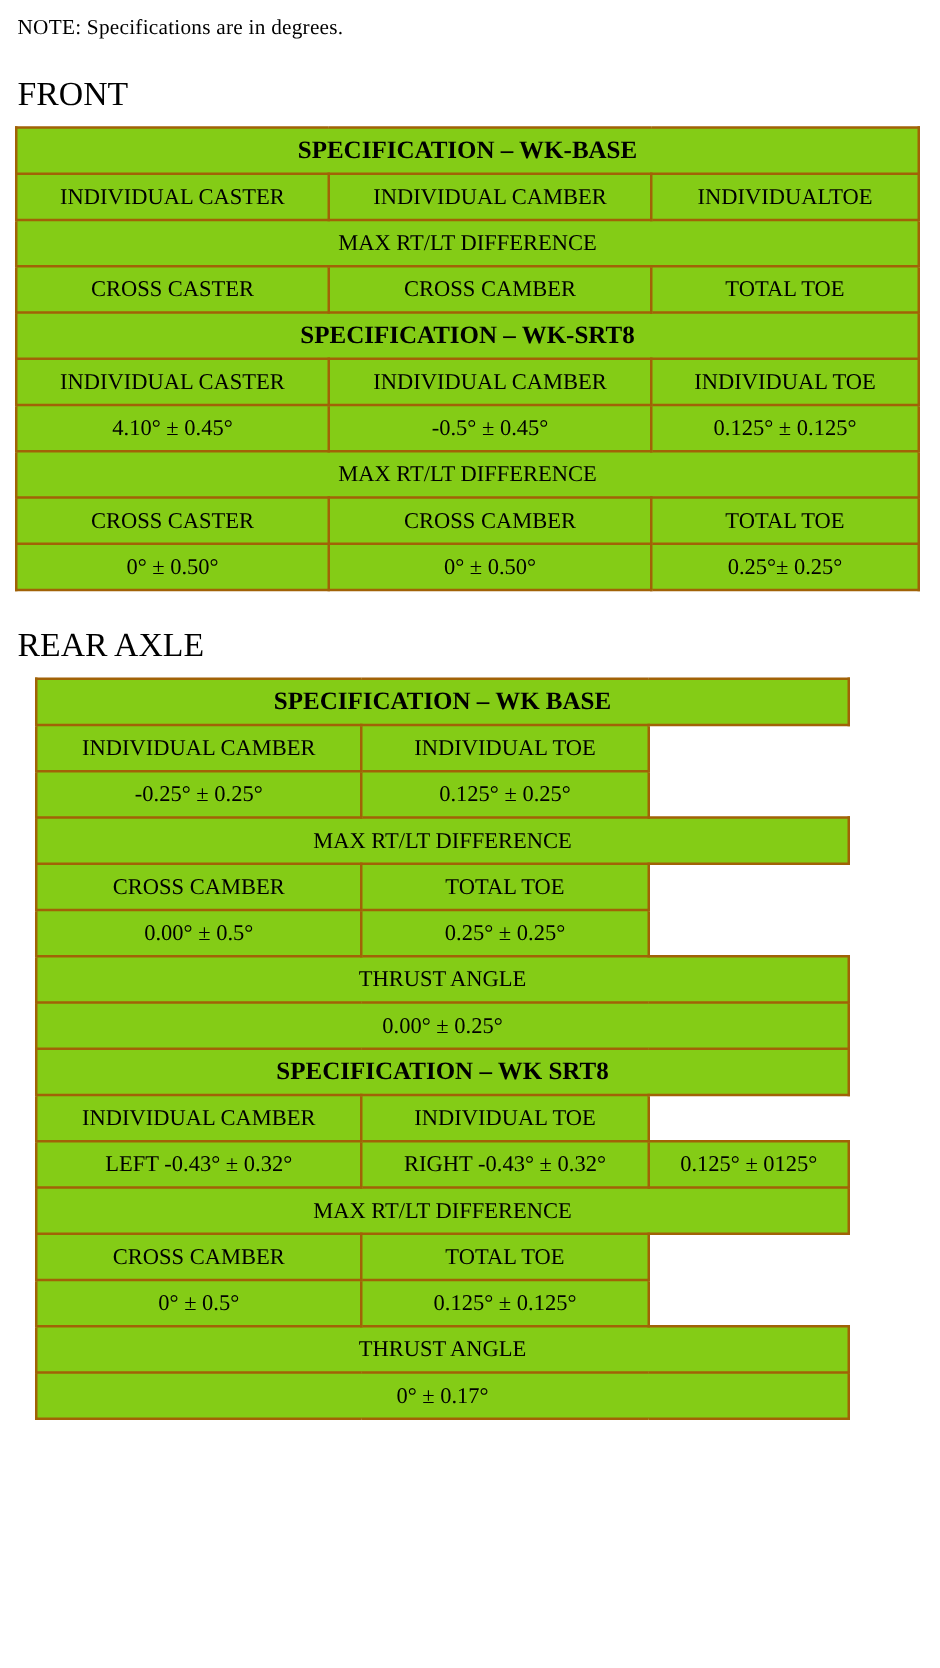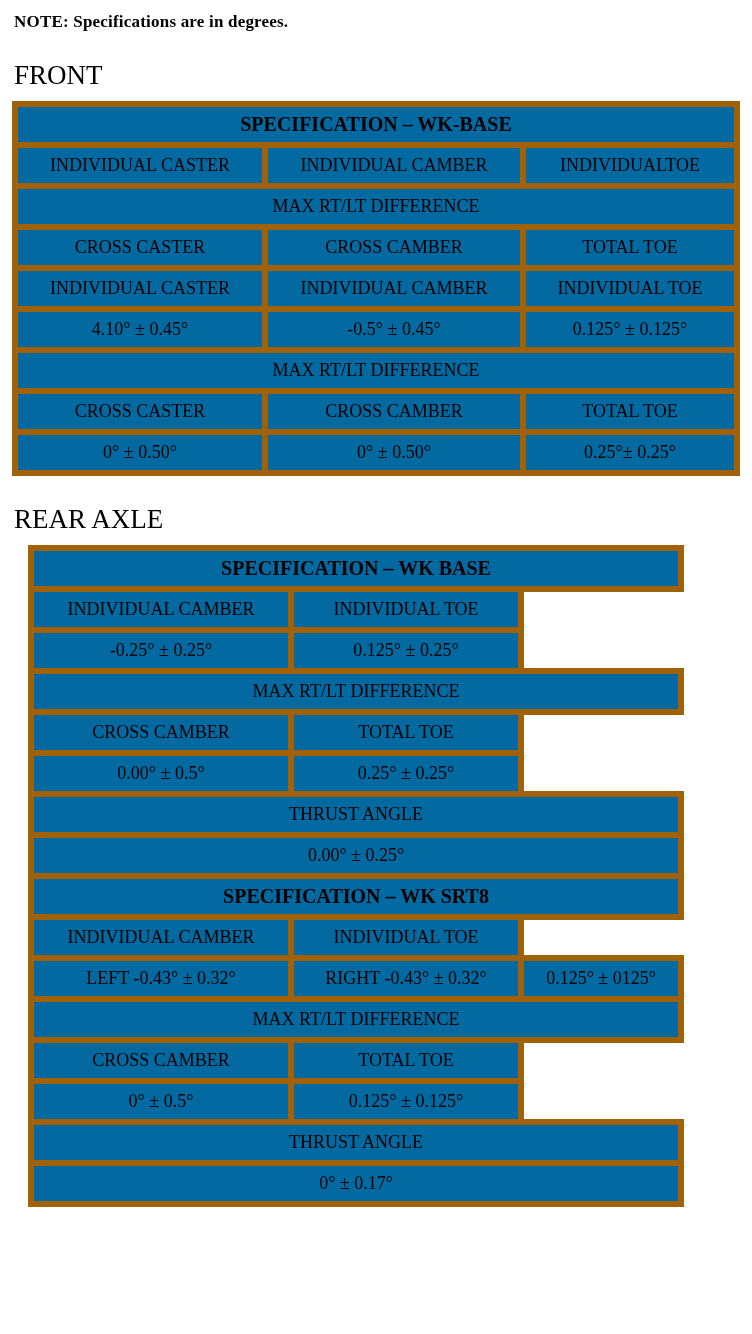--- a/index.html
+++ b/index.html
@@ -13,47 +13,47 @@
     font-family: "Liberation Serif", serif;
     color: #000000;
     position: relative;
   }
   .page {
     padding: 10px 12px 0 12px;
     box-sizing: border-box;
   }
   .note {
     font-size: 17px;
-    font-weight: bold;
+    font-weight: normal;
     margin: 2px 0 0 2px;
     letter-spacing: 0.2px;
   }
   .section-title {
     font-size: 27px;
     font-weight: normal;
     margin: 28px 0 10px 2px;
   }
   table {
     border-collapse: collapse;
     table-layout: fixed;
     width: 722px;
     margin: 0;
   }
   table.rear {
     width: 650px;
     margin-left: 16px;
   }
   td {
-    border: 6px solid #a16207;
+    border: 2px solid #a16207;
     text-align: center;
     vertical-align: middle;
     font-size: 18px;
     padding: 5px 2px 6px 2px;
     height: 24px;
-    background: #0369a1;
+    background: #84cc16;
   }
   td.bold {
     font-weight: bold;
     font-size: 20px;
   }
   td.blank {
     border: none;
     background: #ffffff;
   }
 </style>
@@ -81,20 +81,23 @@
         <td>INDIVIDUAL CAMBER</td>
         <td>INDIVIDUALTOE</td>
       </tr>
       <tr>
         <td colspan="3">MAX RT/LT DIFFERENCE</td>
       </tr>
       <tr>
         <td>CROSS CASTER</td>
         <td>CROSS CAMBER</td>
         <td>TOTAL TOE</td>
+      </tr>
+      <tr>
+        <td class="bold" colspan="3">SPECIFICATION – WK-SRT8</td>
       </tr>
       <tr>
         <td>INDIVIDUAL CASTER</td>
         <td>INDIVIDUAL CAMBER</td>
         <td>INDIVIDUAL TOE</td>
       </tr>
       <tr>
         <td>4.10° ± 0.45°</td>
         <td>-0.5° ± 0.45°</td>
         <td>0.125° ± 0.125°</td>

